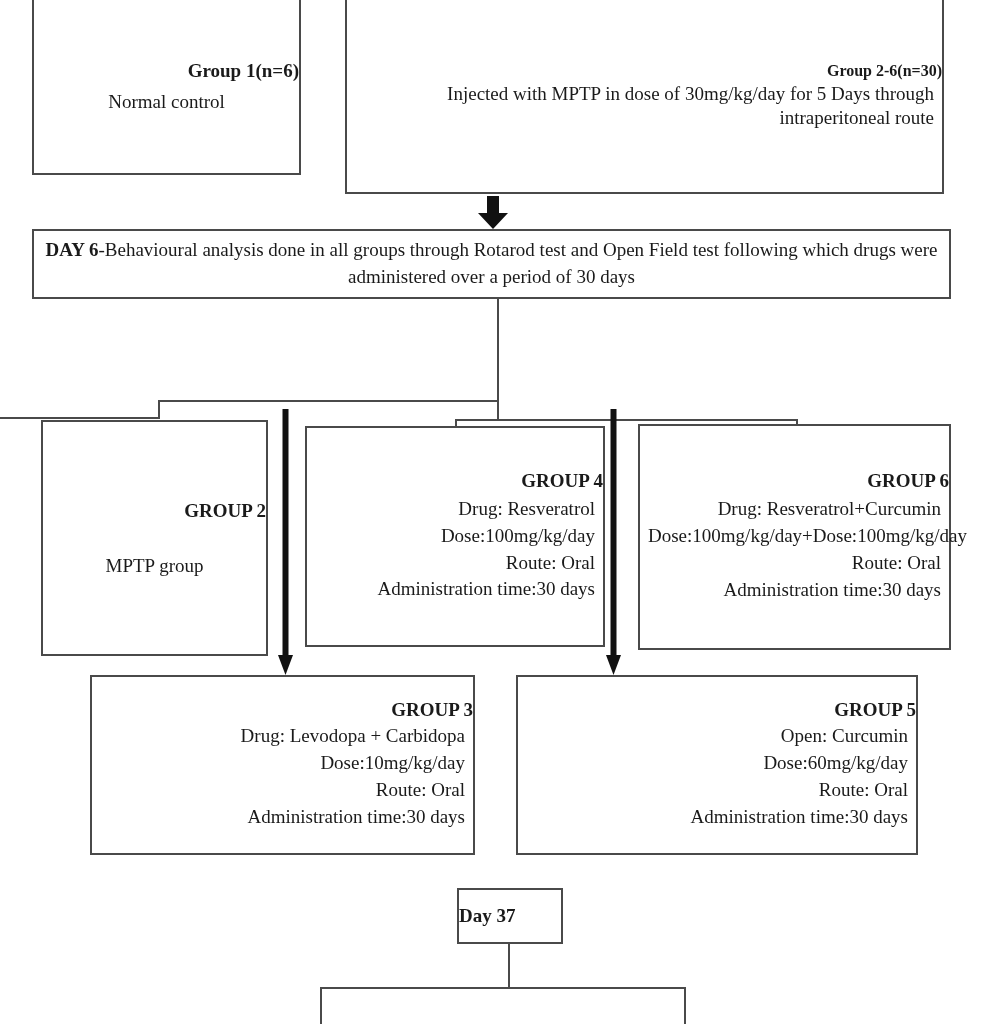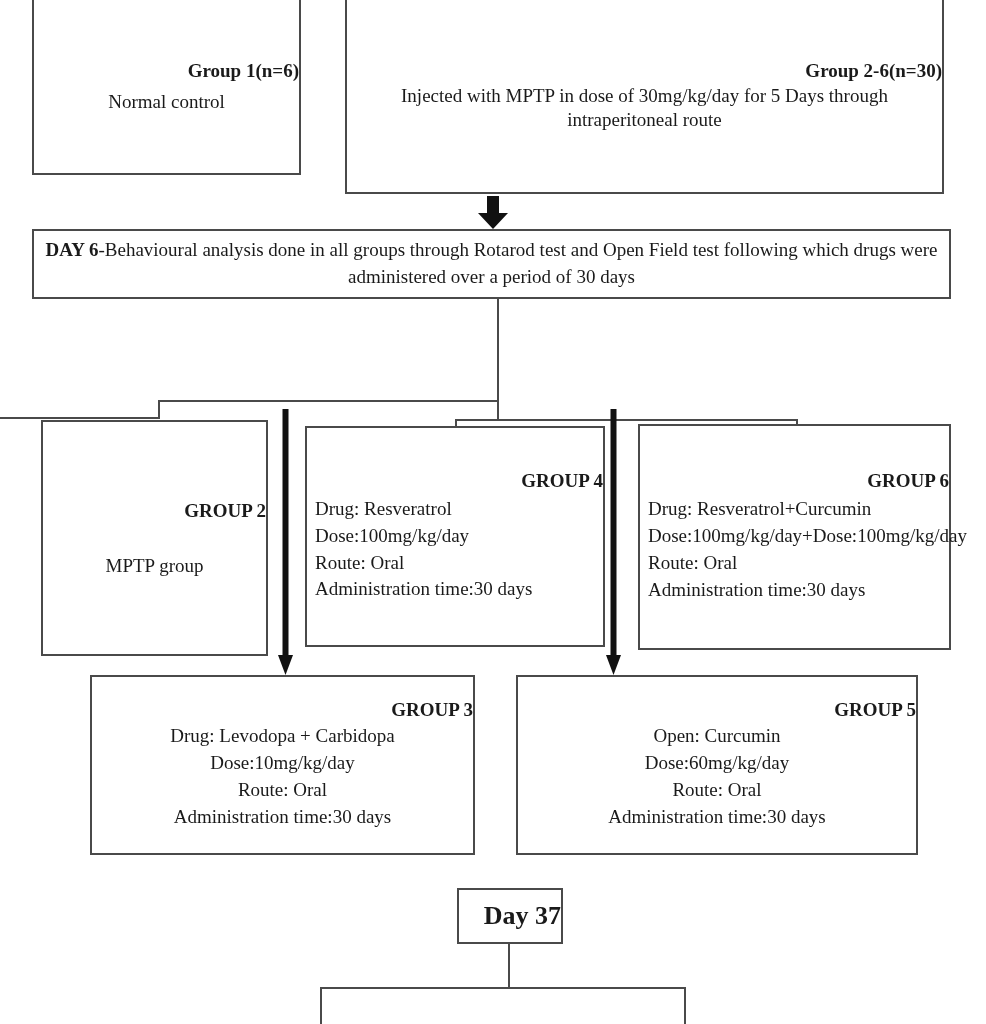--- a/index.html
+++ b/index.html
@@ -14,29 +14,29 @@
     border:2px solid #4a4a4a;background:#ffffff;
     display:flex;flex-direction:column;justify-content:center;
     z-index:3;
   }
   .ln{position:absolute;background:#4a4a4a;z-index:1;}
   .ln.h{height:2px;}
   .ln.v{width:2px;}
   .ttl{font-weight:bold;text-align:right;}
   .ctr{text-align:center;}
   .lft{text-align:left;}
-  .pad{padding:0 8px;}
+  .pad{padding:0 8px;text-align:right;}
 
   
   #g1-box{left:32px;top:-2px;width:269px;height:177px;}
   #g1-title{font-size:19px;margin-bottom:9px;}
   #g1-sub{font-size:19px;}
 
   #g26-box{left:345px;top:-2px;width:599px;height:196px;}
-  #g26-title{font-size:19px;margin-bottom:2px;padding-left:7px;}
+  #g26-title{font-size:16px;margin-bottom:2px;padding-left:7px;}
   #g26-line1{font-size:19px;line-height:1.26;}
 
   
   #mptp-arrow{
     position:absolute;left:476px;top:196px;width:34px;height:33px;z-index:4;
   }
 
   
   #day6-box{left:32px;top:229px;width:919px;height:70px;}
   #day6-text{font-size:19px;line-height:1.42;text-align:center;padding:0 10px;}
@@ -73,21 +73,21 @@
   #arrow-g5{position:absolute;left:606px;top:409px;width:15px;height:266px;z-index:5;}
 
   
   #g3-box{left:90px;top:675px;width:385px;height:180px;}
   #g3-title{font-size:19px;margin-bottom:2px;}
   #g5-box{left:516px;top:675px;width:402px;height:180px;}
   #g5-title{font-size:19px;margin-bottom:2px;}
 
   
   #day37-box{left:457px;top:888px;width:106px;height:56px;}
-  #day37-text{font-size:26px;font-weight:bold;text-align:right;}
+  #day37-text{font-size:19px;font-weight:bold;text-align:left;}
   #day37-stem{left:508px;top:944px;height:44px;}
   #bottom-rail{left:320px;top:987px;width:366px;}
   #bottom-box-left{left:320px;top:987px;height:37px;}
   #bottom-box-right{left:684px;top:987px;height:37px;}
 </style>
 </head>
 <body>
 
 <div class="stage">
 

